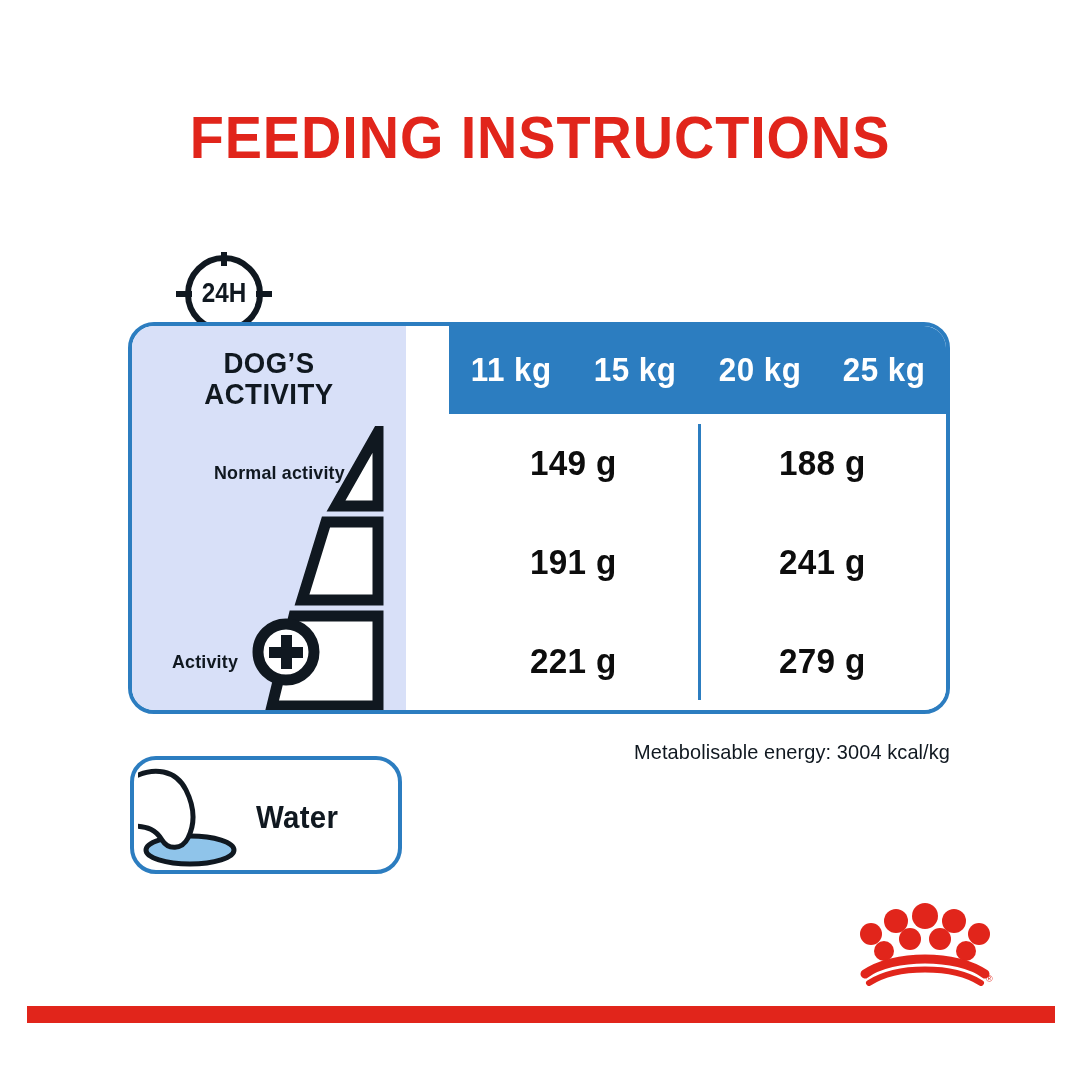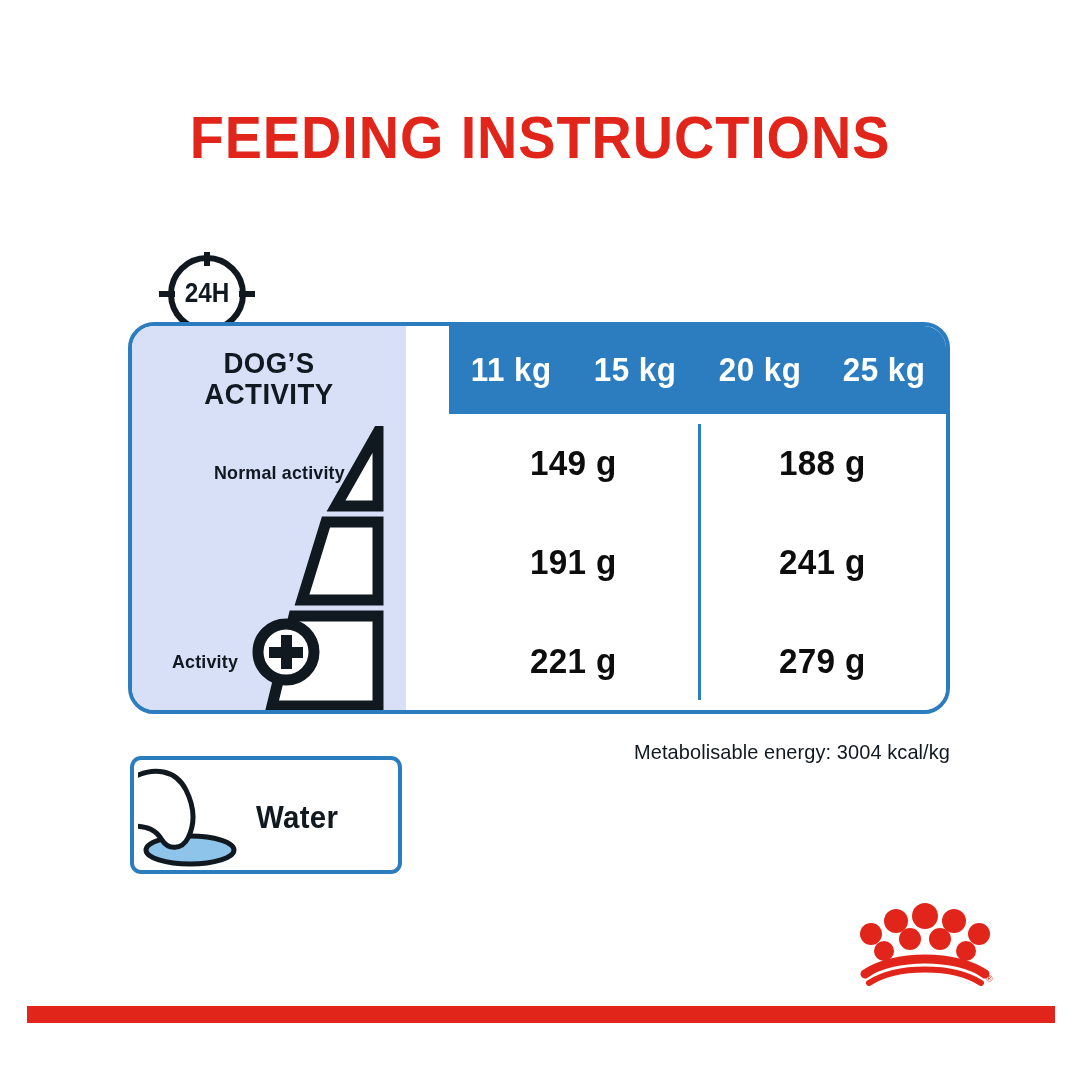--- a/index.html
+++ b/index.html
@@ -22,21 +22,21 @@
     font-size:60px;
     letter-spacing:1px;
     transform:scaleX(0.93);
     transform-origin:center;
     line-height:1;
   }
 
   
   .clock-badge{
     position:absolute;
-    left:151px; top:252px;
+    left:168px; top:252px;
     width:112px; height:84px;
   }
   .clock-badge svg{display:block;}
 
   
   .feeding-table{
     position:absolute;
     left:128px; top:322px;
     width:822px; height:392px;
     border:4px solid #2c7dc0;
@@ -151,21 +151,21 @@
     transform-origin:right center;
     white-space:nowrap;
   }
 
   
   .water-box{
     position:absolute;
     left:130px; top:756px;
     width:272px; height:118px;
     border:4px solid #2c7dc0;
-    border-radius:11px;
+    border-radius:26px;
     box-sizing:border-box;
     background:#ffffff;
   }
   .water-icon{
     position:absolute;
     left:4px; top:4px;
     width:120px; height:108px;
   }
   .water-icon svg{display:block;}
   .water-label{

